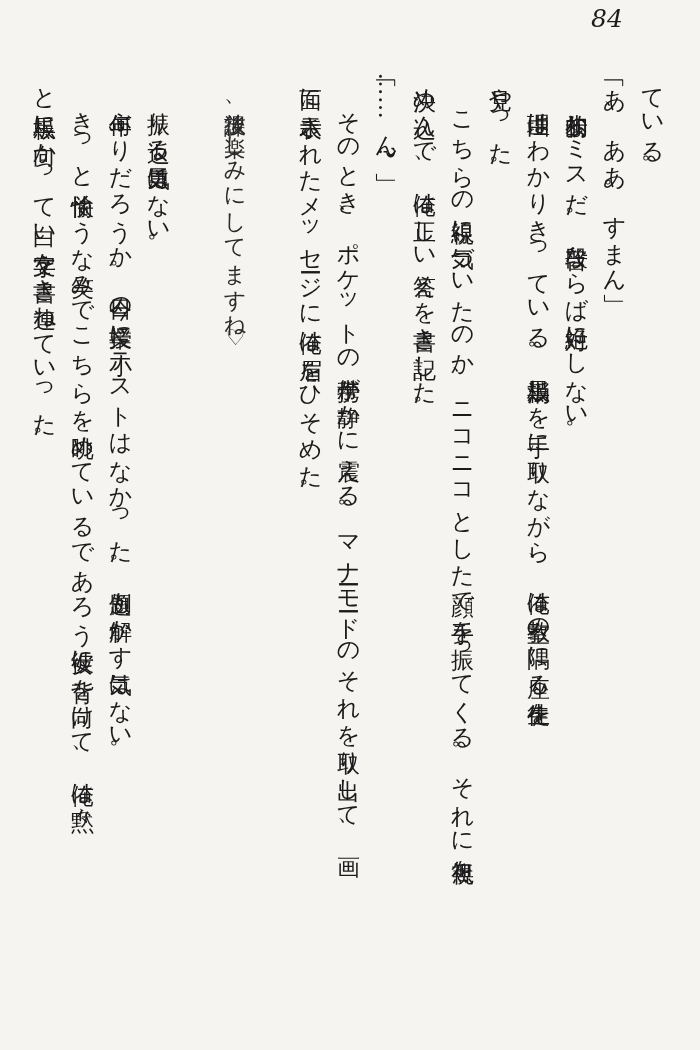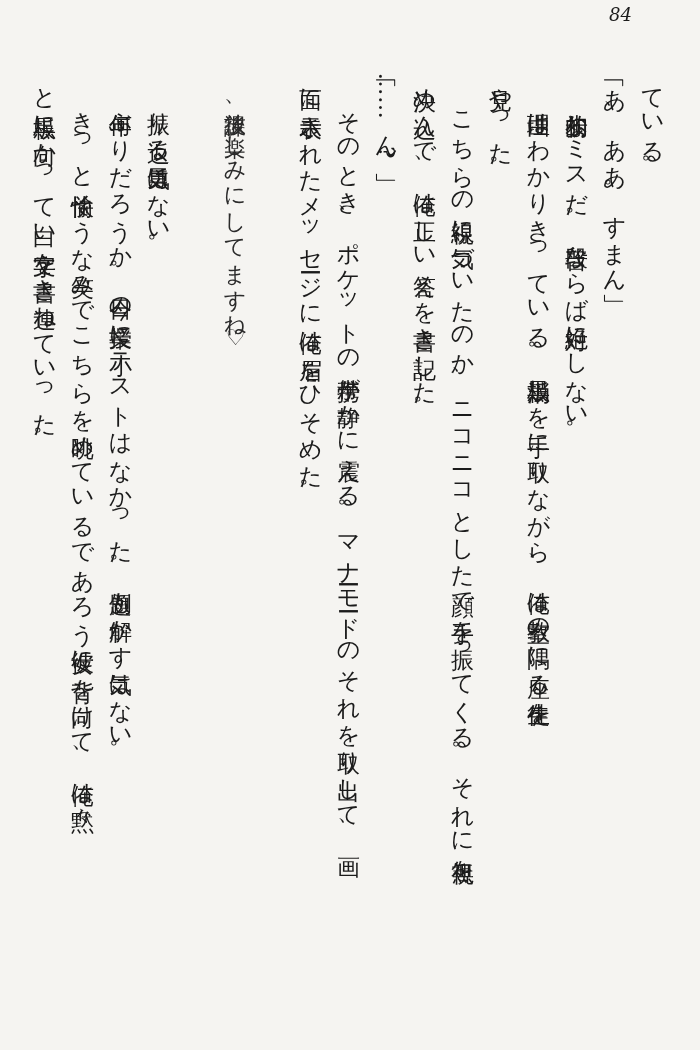--- a/index.html
+++ b/index.html
@@ -11,24 +11,24 @@
     position: relative;
     width: 700px;
     height: 1050px;
     background: #f5f4f1;
     overflow: hidden;
     font-family: "DejaVu Serif", "Liberation Serif", serif;
   }
   .page-number {
     position: absolute;
     top: 4px;
-    left: 609px;
+    left: 591px;
     font-family: "DejaVu Serif", "Liberation Serif", serif;
     font-style: italic;
-    font-size: 18px;
+    font-size: 25px;
     color: #1c1c1c;
   }
   .text-block {
     position: absolute;
     top: 72px;
     left: 20px;
     width: 652px;
     height: 910px;
     writing-mode: vertical-rl;
     text-orientation: mixed;

